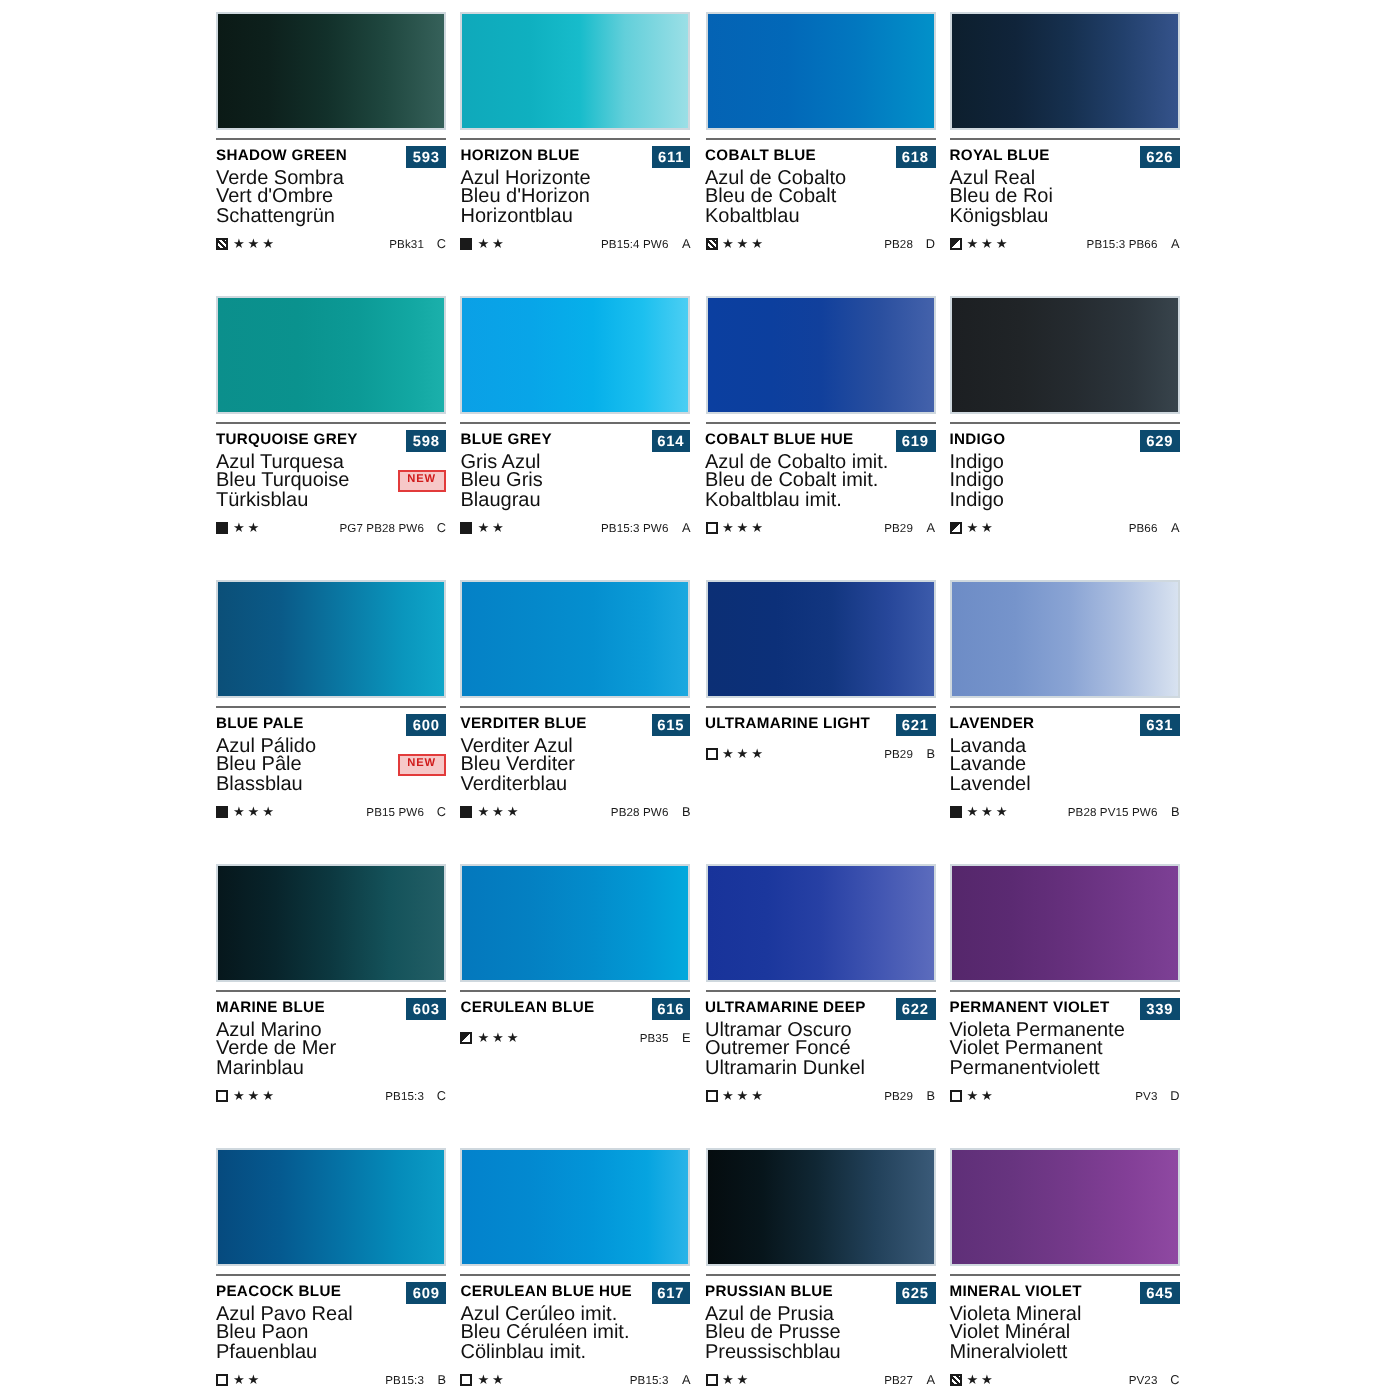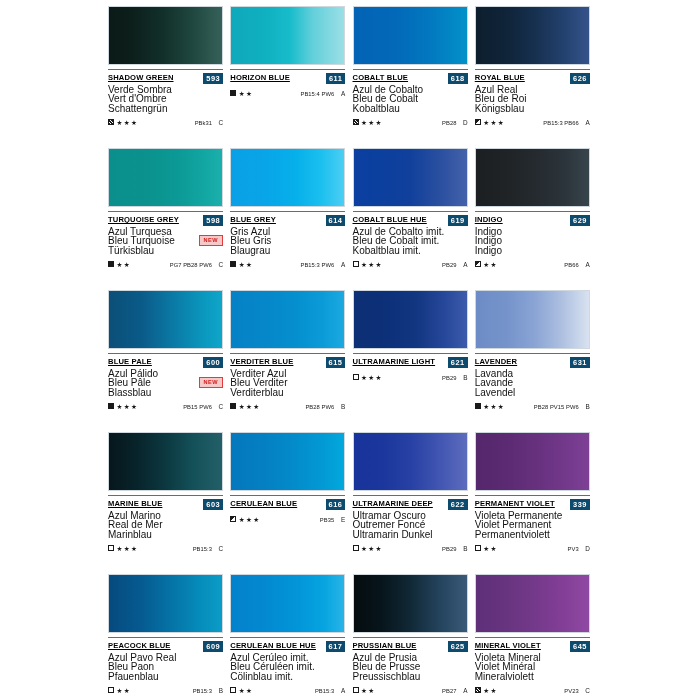--- a/index.html
+++ b/index.html
@@ -44,21 +44,20 @@
     margin-top: 3px;
     min-height: 11px;
   }
   .name-en {
     font-size: 7.6px;
     font-weight: bold;
     letter-spacing: 0.02em;
     color: #000;
     line-height: 10px;
     white-space: nowrap;
-    text-decoration: underline;
   }
   .code-badge {
     background: #0c4a6e;
     color: #fff;
     font-size: 7.4px;
     font-weight: bold;
     line-height: 9px;
     padding: 1px 3px 1px 3px;
     letter-spacing: 0.06em;
     flex: 0 0 auto;
@@ -172,20 +171,25 @@
         </div>
       </div>
     </div>
     <div class="swatch-cell">
       <div class="color-chip" style="background: linear-gradient(90deg, rgb(15, 169, 187) 0%, rgb(15, 176, 192) 30%, rgb(23, 188, 203) 52%, rgb(98, 207, 218) 72%, rgb(155, 223, 230) 100%);"></div>
       <div class="rule"></div>
       <div class="name-row">
         <div class="name-en">HORIZON BLUE</div>
         <div class="code-badge">611</div>
       </div>
+      <div class="trans-block">
+        <div class="trans">Azul Horizonte</div>
+        <div class="trans">Bleu d'Horizon</div>
+        <div class="trans">Horizontblau</div>
+      </div>
       <div class="meta-row">
         <div class="meta-left">
           <span class="opacity-mark opaque"></span>
           <span class="stars">★★</span>
         </div>
         <div class="meta-right">
           <span class="pigment">PB15:4 PW6</span>
           <span class="series">A</span>
         </div>
       </div>
@@ -419,21 +423,21 @@
     </div>
     <div class="swatch-cell">
       <div class="color-chip" style="background: linear-gradient(90deg, rgb(6, 23, 28) 0%, rgb(8, 36, 43) 25%, rgb(12, 56, 64) 50%, rgb(20, 82, 90) 76%, rgb(35, 95, 102) 100%);"></div>
       <div class="rule"></div>
       <div class="name-row">
         <div class="name-en">MARINE BLUE</div>
         <div class="code-badge">603</div>
       </div>
       <div class="trans-block">
         <div class="trans">Azul Marino</div>
-        <div class="trans">Real de Mer</div>
+        <div class="trans">Verde de Mer</div>
         <div class="trans">Marinblau</div>
       </div>
       <div class="meta-row">
         <div class="meta-left">
           <span class="opacity-mark transparent"></span>
           <span class="stars">★★★</span>
         </div>
         <div class="meta-right">
           <span class="pigment">PB15:3</span>
           <span class="series">C</span>

